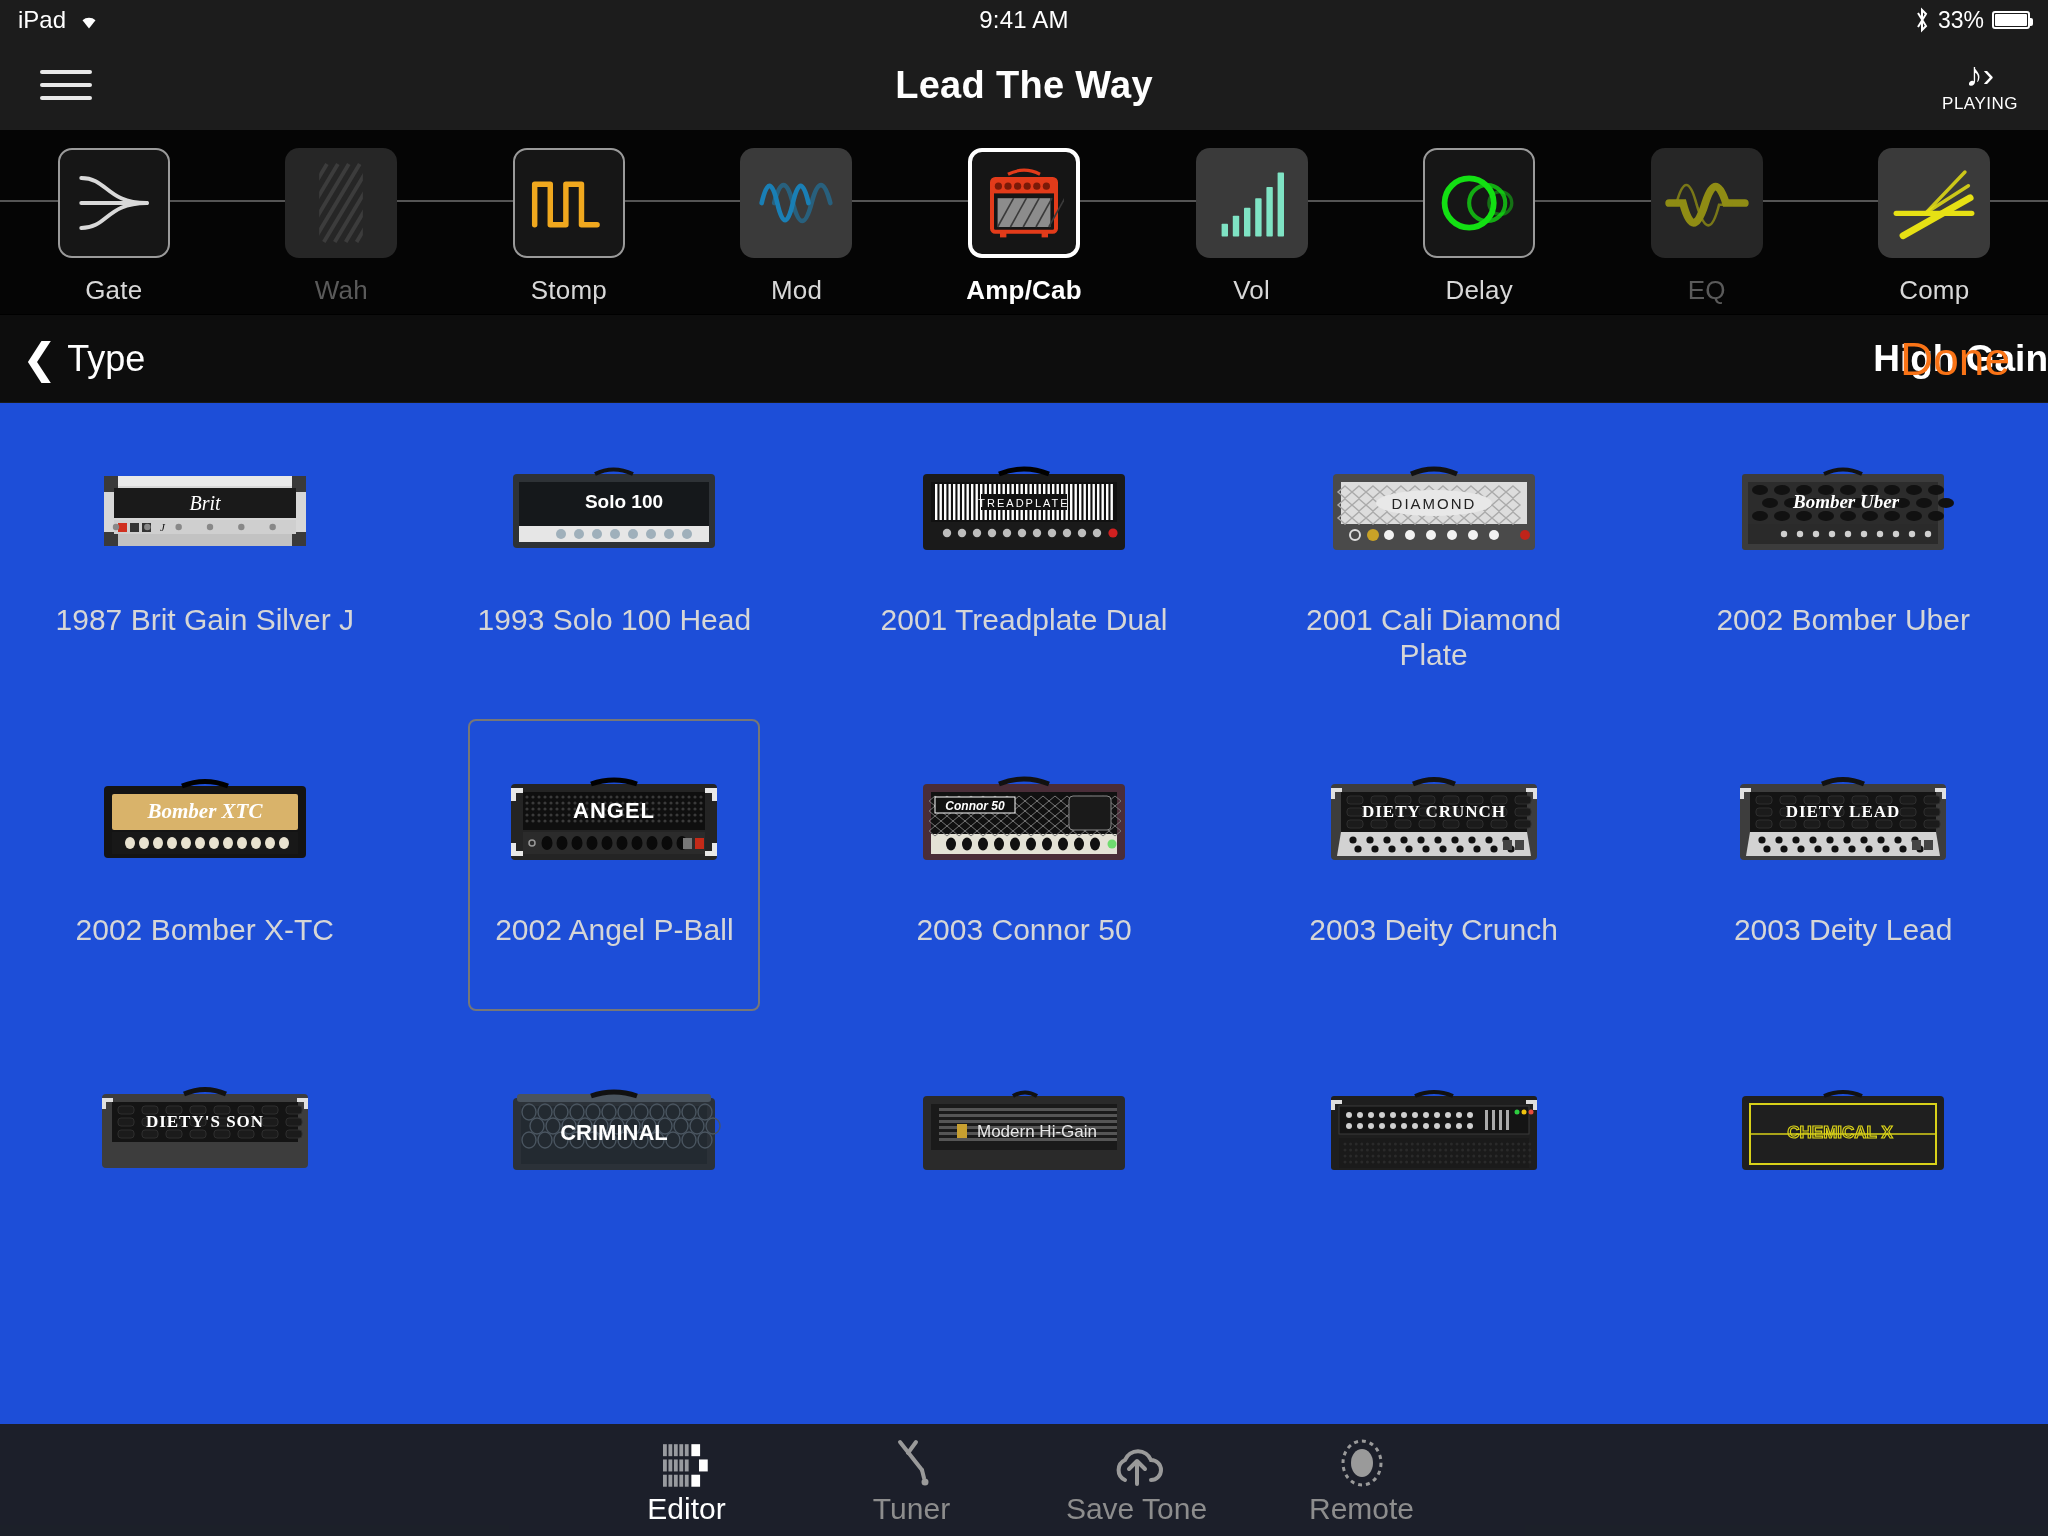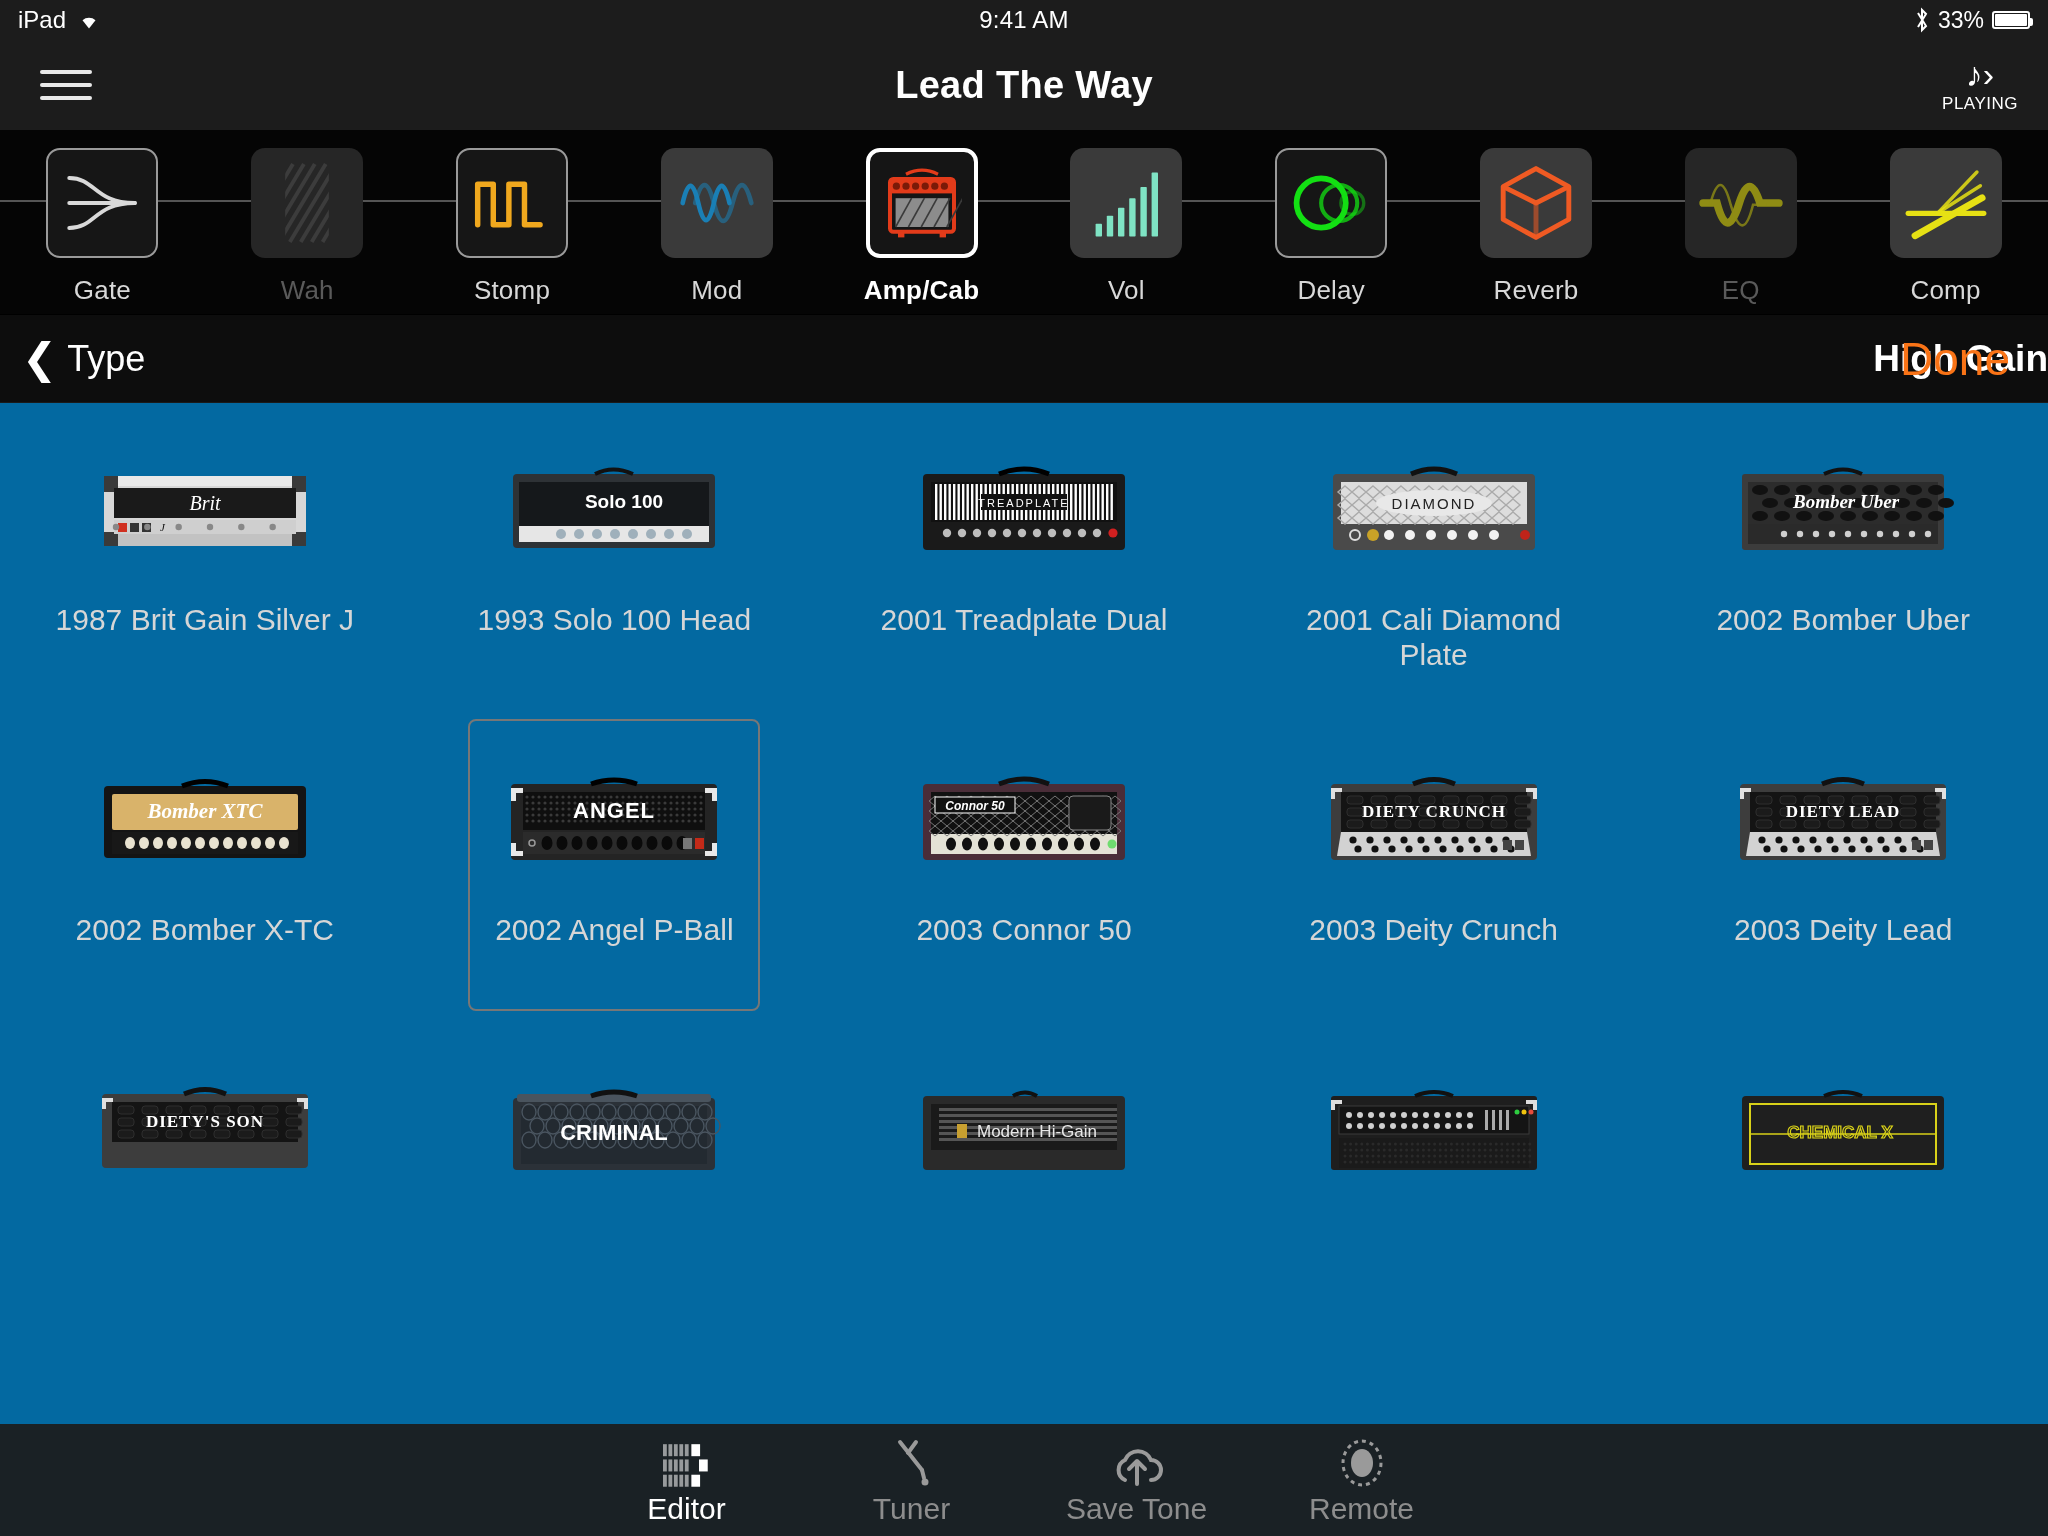--- a/index.html
+++ b/index.html
@@ -60,21 +60,21 @@
   .subnav{
     height:88px; background:#0d0d0d; position:relative;
     display:flex; align-items:center; border-bottom:1px solid #1a1a1a;
   }
   .subnav .back{ position:absolute; left:22px; display:flex; align-items:center; gap:10px; color:#fff; font-size:36px; cursor:pointer;}
   .subnav .back .chev{ font-size:42px; line-height:.9; font-weight:300;}
   .subnav .mid{ width:100%; text-align:right; color:#fff; font-size:37px; font-weight:bold;padding-left:20px;}
   .subnav .done{ position:absolute; right:38px; color:#f97316; font-size:46px; cursor:pointer;}
 
   
-  .grid-wrap{ position:absolute; top:403px; left:0; right:0; bottom:0; overflow:hidden; background:#0369a1;}
+  .grid-wrap{ position:absolute; top:403px; left:0; right:0; bottom:0; overflow:hidden; background:#1d4ed8;}
   .grid{ display:grid; grid-template-columns:repeat(5,1fr); }
   .cell{ position:relative; height:310px; display:flex; flex-direction:column; align-items:center; justify-content:flex-start; cursor:pointer;}
   .cell .selbox{
     position:absolute; left:50%; transform:translateX(-50%);
     top:6px; width:292px; height:292px; border:2px solid #777; border-radius:8px; display:none;
   }
   .cell.selected .selbox{ display:block; }
   .ampbox{ height:170px; display:flex; align-items:center; justify-content:center; margin-top:24px; position:relative; z-index:2;}
   .cell .name{
     position:absolute; top:200px; width:300px; text-align:center;
@@ -228,30 +228,20 @@
         </div>
         <div class="slot">
           <div class="tile dark">
             <svg width="82" height="82" viewBox="0 0 100 100" fill="none">
               <circle cx="38" cy="50" r="30" stroke="#13e013" stroke-width="7"></circle>
               <circle cx="60" cy="50" r="22" stroke="#13e013" stroke-width="5" opacity=".75"></circle>
               <circle cx="76" cy="50" r="14" stroke="#13e013" stroke-width="4" opacity=".45"></circle>
             </svg>
           </div>
           <div class="cap">Delay</div>
-        </div>
-        <div class="slot">
-          <div class="tile">
-            <svg width="82" height="82" viewBox="0 0 100 100" fill="none" stroke="#ef5a23" stroke-width="6" stroke-linejoin="round">
-              <path d="M50 8 L90 30 L90 70 L50 92 L10 70 L10 30 Z"></path>
-              <path d="M10 30 L50 50 L90 30"></path>
-              <path d="M50 50 L50 92" opacity=".55"></path>
-            </svg>
-          </div>
-          <div class="cap">Reverb</div>
         </div>
         <div class="slot">
           <div class="tile off">
             <svg width="86" height="86" viewBox="0 0 100 100" fill="none">
               <path d="M6 50 L22 50 Q34 96 48 50 Q60 12 72 50 L94 50" stroke="#8f8c14" stroke-width="9" stroke-linecap="round"></path>
               <path d="M14 52 Q26 6 38 52 Q52 100 64 52 L80 52" stroke="#8f8c14" stroke-width="3" opacity=".8" fill="none"></path>
             </svg>
           </div>
           <div class="cap dim">EQ</div>
         </div>

